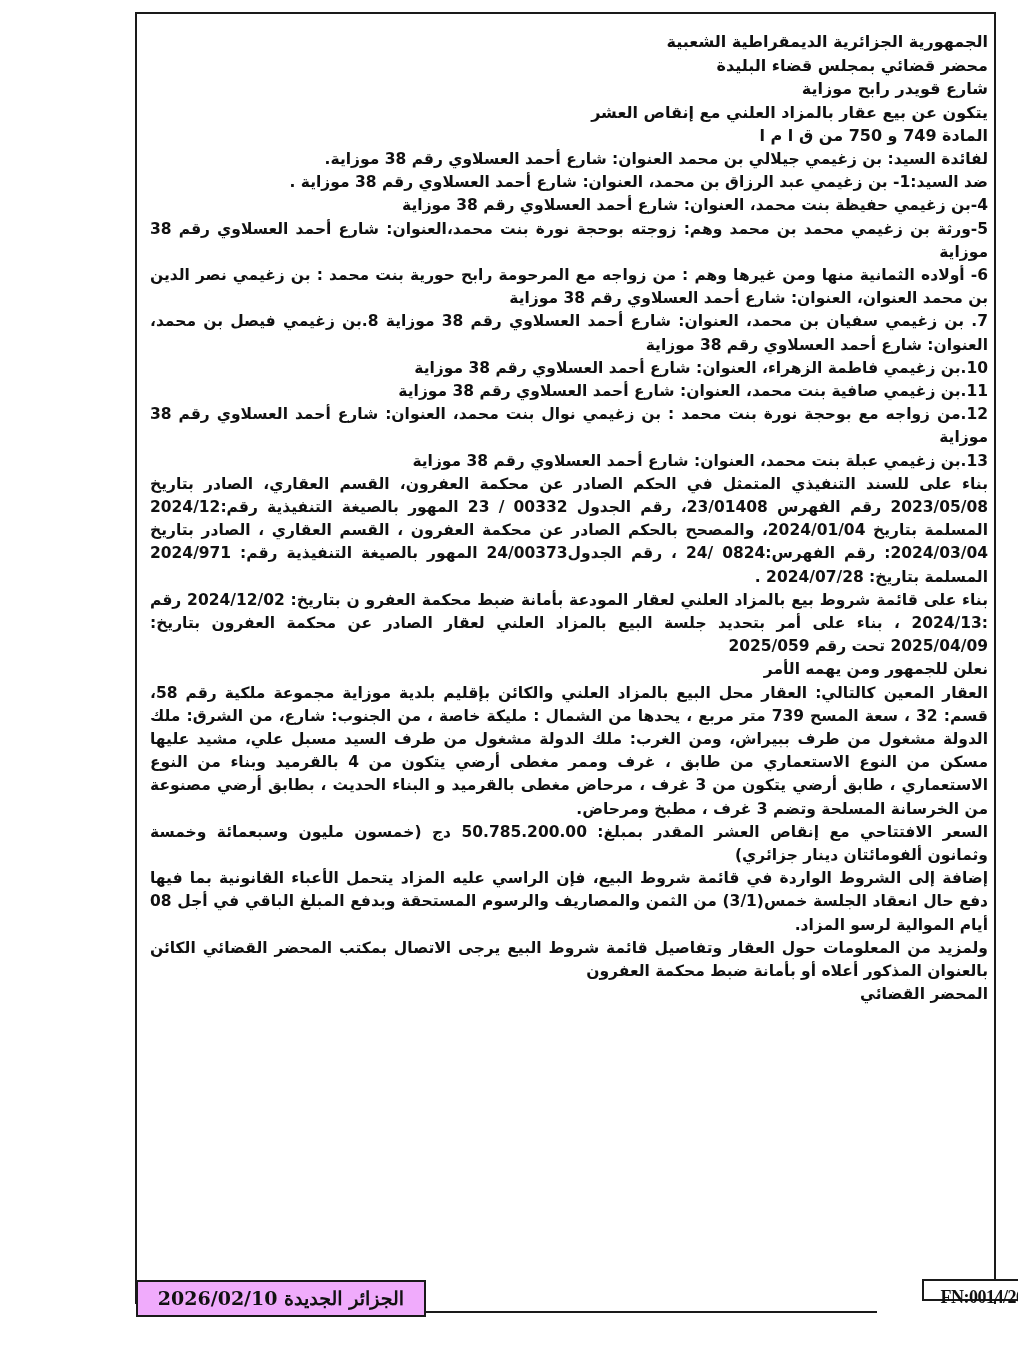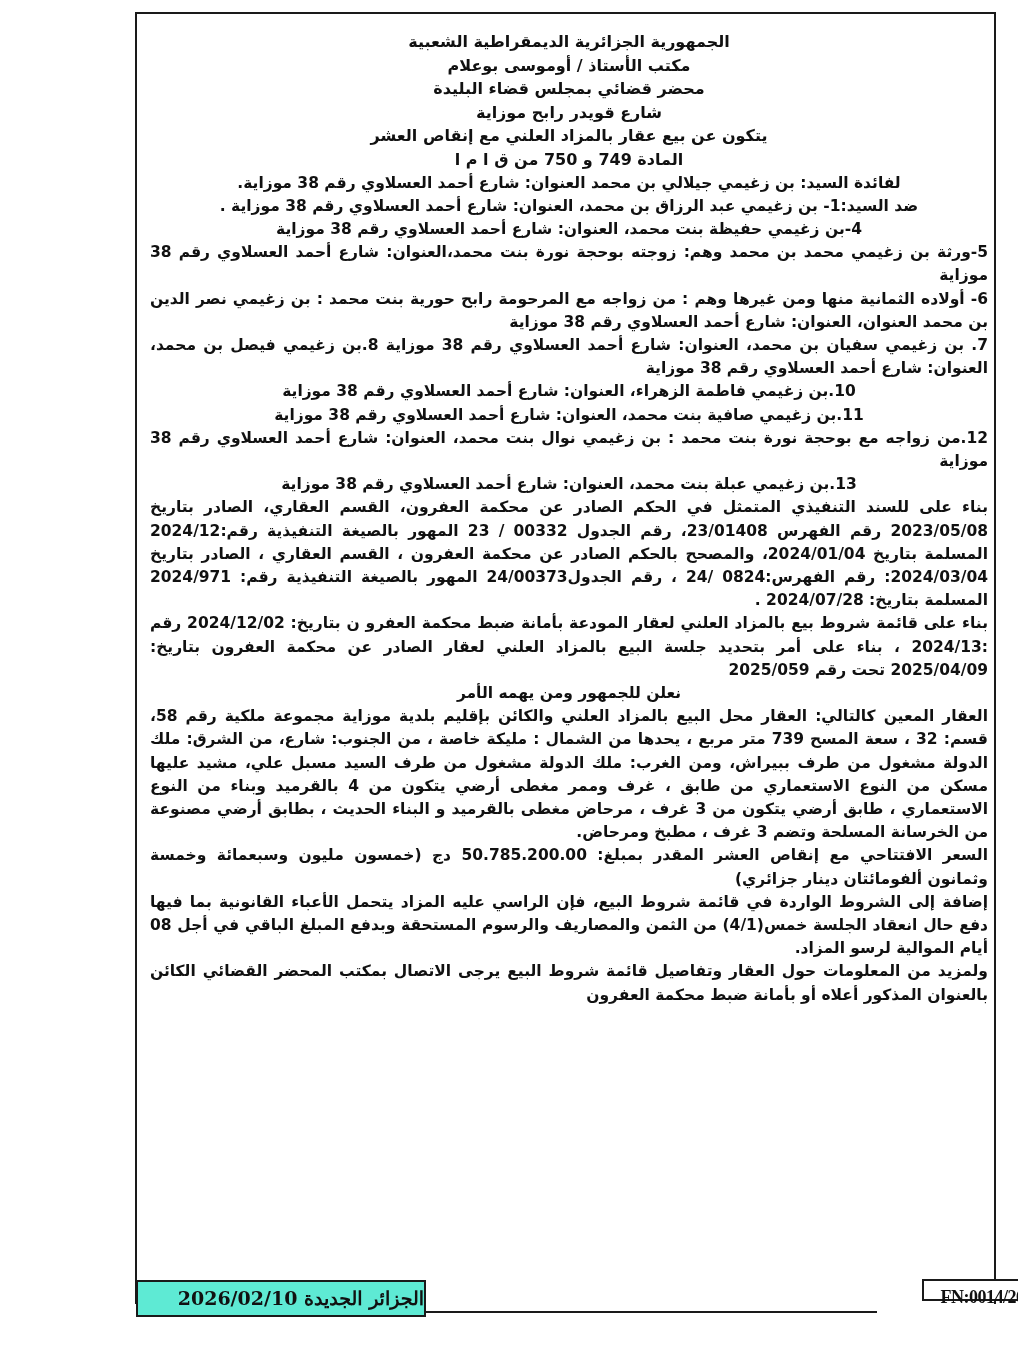--- a/index.html
+++ b/index.html
@@ -33,21 +33,20 @@
     direction: rtl;
     text-align: right;
     font-weight: bold;
     font-size: 15.5px;
     line-height: 23.2px;
     letter-spacing: -0.2px;
   }
   .content p {
     margin: 0;
     padding: 0;
-    text-align: center;
   }
   .content .hdr {
     font-size: 16px;
     line-height: 23.6px;
   }
   .content .justify {
     text-align: justify;
     text-align-last: right;
   }
   .bottom-line {
@@ -59,22 +58,23 @@
     background: #1a1a1a;
   }
   .box-left {
     position: absolute;
     left: 136px;
     top: 1280px;
     width: 290px;
     height: 37px;
     border: 2px solid #1a1a1a;
     box-sizing: border-box;
-    background: #5eead4;
+    background: #f0abfc;
     direction: rtl;
+    text-align: center;
     font-family: "DejaVu Serif", serif;
     font-weight: bold;
     font-size: 19px;
     line-height: 33px;
     white-space: nowrap;
   }
   .box-right {
     position: absolute;
     left: 877px;
     top: 1279px;
@@ -93,21 +93,20 @@
     margin-left: 45px;
   }
 </style>
 </head>
 <body>
 
 <div class="frame"></div>
 
 <div class="content">
   <p class="hdr">الجمهورية الجزائرية الديمقراطية الشعبية</p>
-  <p class="hdr">مكتب الأستاذ / أوموسى بوعلام</p>
   <p class="hdr">محضر قضائي بمجلس قضاء البليدة</p>
   <p class="hdr">شارع قويدر رابح موزاية</p>
   <p class="hdr">يتكون عن بيع عقار بالمزاد العلني مع إنقاص العشر</p>
   <p class="hdr">المادة 749 و 750 من ق ا م ا</p>
 
   <p>لفائدة السيد: بن زغيمي جيلالي بن محمد العنوان: شارع أحمد العسلاوي رقم 38 موزاية.</p>
   <p>ضد السيد:1- بن زغيمي عبد الرزاق بن محمد، العنوان: شارع أحمد العسلاوي رقم 38 موزاية .</p>
   <p>4-بن زغيمي حفيظة بنت محمد، العنوان: شارع أحمد العسلاوي رقم 38 موزاية</p>
   <p class="justify">5-ورثة بن زغيمي محمد بن محمد وهم: زوجته بوحجة نورة بنت محمد،العنوان: شارع أحمد العسلاوي رقم 38 موزاية</p>
   <p class="justify">6- أولاده الثمانية منها ومن غيرها وهم : من زواجه مع المرحومة رابح حورية بنت محمد : بن زغيمي نصر الدين بن محمد العنوان، العنوان: شارع أحمد العسلاوي رقم 38 موزاية</p>
@@ -115,19 +114,20 @@
   <p>10.بن زغيمي فاطمة الزهراء، العنوان: شارع أحمد العسلاوي رقم 38 موزاية</p>
   <p>11.بن زغيمي صافية بنت محمد، العنوان: شارع أحمد العسلاوي رقم 38 موزاية</p>
   <p class="justify">12.من زواجه مع بوحجة نورة بنت محمد : بن زغيمي نوال بنت محمد، العنوان: شارع أحمد العسلاوي رقم 38 موزاية</p>
   <p>13.بن زغيمي عبلة بنت محمد، العنوان: شارع أحمد العسلاوي رقم 38 موزاية</p>
 
   <p class="justify">بناء على للسند التنفيذي المتمثل في الحكم الصادر عن محكمة العفرون، القسم العقاري، الصادر بتاريخ 2023/05/08 رقم الفهرس 23/01408، رقم الجدول 00332 / 23 المهور بالصيغة التنفيذية رقم:2024/12 المسلمة بتاريخ 2024/01/04، والمصحح بالحكم الصادر عن محكمة العفرون ، القسم العقاري ، الصادر بتاريخ 2024/03/04: رقم الفهرس:0824 /24 ، رقم الجدول24/00373 المهور بالصيغة التنفيذية رقم: 2024/971 المسلمة بتاريخ: 2024/07/28 .</p>
   <p class="justify">بناء على قائمة شروط بيع بالمزاد العلني لعقار المودعة بأمانة ضبط محكمة العفرو ن بتاريخ: 2024/12/02 رقم :2024/13 ، بناء على أمر بتحديد جلسة البيع بالمزاد العلني لعقار الصادر عن محكمة العفرون بتاريخ: 2025/04/09 تحت رقم 2025/059</p>
   <p>نعلن للجمهور ومن يهمه الأمر</p>
   <p class="justify">العقار المعين كالتالي: العقار محل البيع بالمزاد العلني والكائن بإقليم بلدية موزاية مجموعة ملكية رقم 58، قسم: 32 ، سعة المسح 739 متر مربع ، يحدها من الشمال : مليكة خاصة ، من الجنوب: شارع، من الشرق: ملك الدولة مشغول من طرف ببيراش، ومن الغرب: ملك الدولة مشغول من طرف السيد مسبل علي، مشيد عليها مسكن من النوع الاستعماري من طابق ، غرف وممر مغطى أرضي يتكون من 4 بالقرميد وبناء من النوع الاستعماري ، طابق أرضي يتكون من 3 غرف ، مرحاض مغطى بالقرميد و البناء الحديث ، بطابق أرضي مصنوعة من الخرسانة المسلحة وتضم 3 غرف ، مطبخ ومرحاض.</p>
   <p class="justify">السعر الافتتاحي مع إنقاص العشر المقدر بمبلغ: 50.785.200.00 دج (خمسون مليون وسبعمائة وخمسة وثمانون ألفومائتان دينار جزائري)</p>
-  <p class="justify">إضافة إلى الشروط الواردة في قائمة شروط البيع، فإن الراسي عليه المزاد يتحمل الأعباء القانونية بما فيها دفع حال انعقاد الجلسة خمس(4/1) من الثمن والمصاريف والرسوم المستحقة وبدفع المبلغ الباقي في أجل 08 أيام الموالية لرسو المزاد.</p>
+  <p class="justify">إضافة إلى الشروط الواردة في قائمة شروط البيع، فإن الراسي عليه المزاد يتحمل الأعباء القانونية بما فيها دفع حال انعقاد الجلسة خمس(3/1) من الثمن والمصاريف والرسوم المستحقة وبدفع المبلغ الباقي في أجل 08 أيام الموالية لرسو المزاد.</p>
   <p class="justify">ولمزيد من المعلومات حول العقار وتفاصيل قائمة شروط البيع يرجى الاتصال بمكتب المحضر القضائي الكائن بالعنوان المذكور أعلاه أو بأمانة ضبط محكمة العفرون</p>
+  <p>المحضر القضائي</p>
 </div>
 
 <div class="bottom-line"></div>
 <div class="box-left">الجزائر الجديدة 2026/02/10</div>
 <div class="box-right">FN:0014/26</div>
 
 </body></html>

